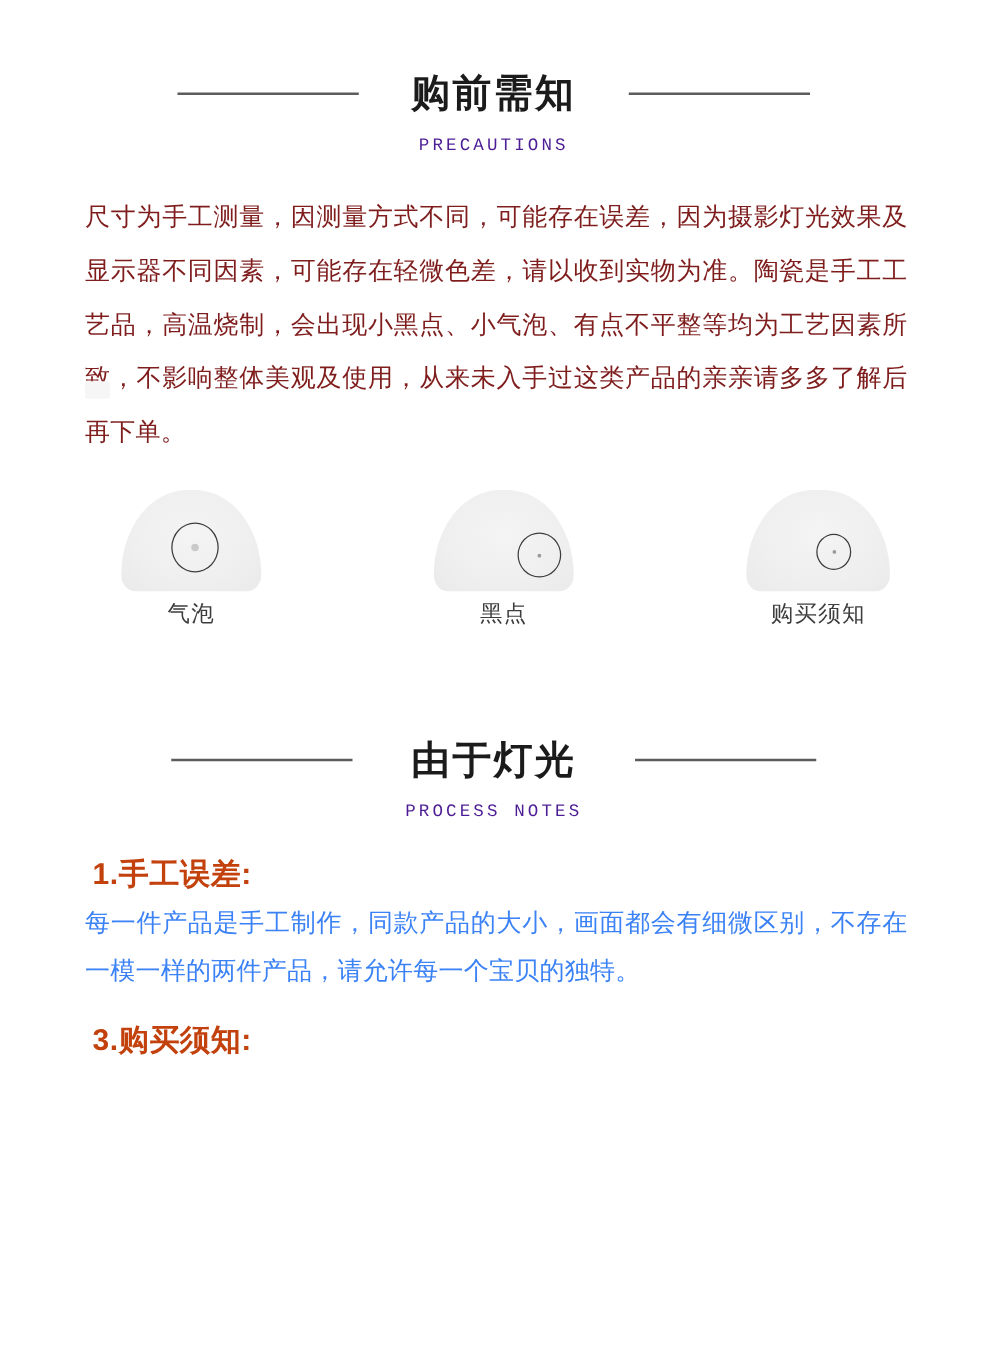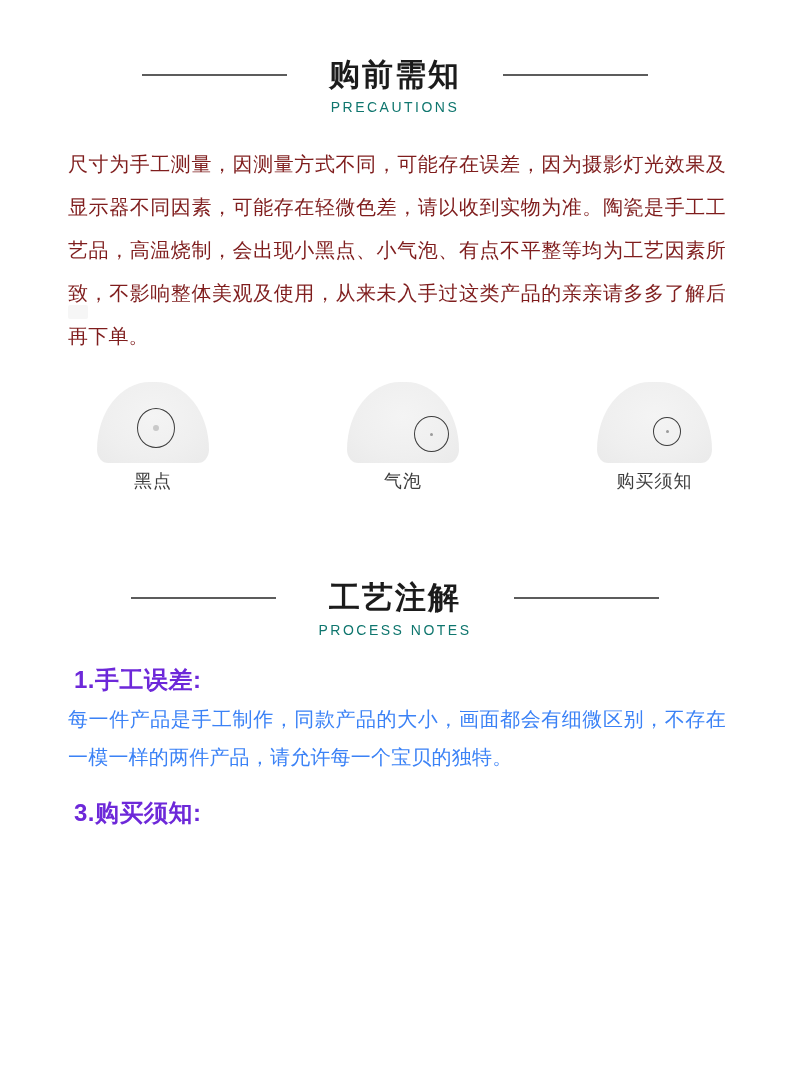--- a/index.html
+++ b/index.html
@@ -16,22 +16,22 @@
   .sec-header { display:flex; justify-content:center; align-items:flex-start; }
   .hline { width:145px; height:2px; background:#5c5c5c; margin-top:17px; }
   .hline.left  { margin-right:42px; }
   .hline.right { margin-left:42px; }
   .hdr-center { text-align:center; }
   .hdr-title {
     margin:0; font-size:31px; line-height:36px; font-weight:700;
     color:#1b1b1b; letter-spacing:2px;
   }
   .hdr-sub {
-    margin-top:6px; font-size:14px; line-height:17px;
-    color:#0f766e; letter-spacing:2.5px; font-weight:400;
+    margin-top:16px; font-size:14px; line-height:17px;
+    color:#4c1d95; letter-spacing:2.5px; font-weight:400;font-family:Liberation Mono, monospace;
   }
   .hdr-precautions { padding-top:57px; }
   .hdr-process { margin-top:86px; }
 
   
   .intro {
     margin:27px 64px 0 68px;
     font-size:20px; line-height:43px; color:#7f1d1d;
     text-align:justify; letter-spacing:0.2px;
   }
@@ -67,21 +67,21 @@
     color:#3d3d3d; letter-spacing:1px;
   }
   .artifact {
     position:absolute; left:68px; top:305px; width:20px; height:14px;
     background:#f6f6f6; border-radius:2px;
   }
 
   
   .note-heading {
     margin:0 64px 0 74px; font-size:24px; line-height:30px;
-    font-weight:700; color:#6d28d9; letter-spacing:0.5px;
+    font-weight:700; color:#c2410c; letter-spacing:0.5px;
   }
   .note-body {
     margin:5px 64px 0 68px; font-size:20px; line-height:38px;
     color:#3b82f6; text-align:justify; letter-spacing:0.2px;
   }
   .note-1 .note-heading { margin-top:26px; }
   .note-2 .note-heading { margin-top:17px; }
   .note-3 .note-heading { margin-top:22px; }
 </style>
 </head>
@@ -103,48 +103,48 @@
   <div class="artifact"></div>
 
   <div class="defects">
 
     <div class="defect">
       <div class="dome">
         <span class="ring">
           <span class="flaw-dot"></span>
         </span>
       </div>
-      <div class="defect-label">黑点</div>
+      <div class="defect-label">气泡</div>
     </div>
 
     <div class="defect">
       <div class="dome">
         <span class="ring">
           <span class="flaw-dot"></span>
         </span>
       </div>
-      <div class="defect-label">气泡</div>
+      <div class="defect-label">黑点</div>
     </div>
 
 
     <div class="defect">
       <div class="dome">
         <span class="ring">
           <span class="flaw-dot"></span>
         </span>
       </div>
       <div class="defect-label">购买须知</div>
     </div>
 
   </div>
 
   <div class="sec-header hdr-process">
     <span class="hline left"></span>
     <div class="hdr-center">
-      <h1 class="hdr-title">工艺注解</h1>
+      <h1 class="hdr-title">由于灯光</h1>
       <div class="hdr-sub">PROCESS NOTES</div>
     </div>
     <span class="hline right"></span>
   </div>
 
   <div class="note note-1">
     <h2 class="note-heading">1.手工误差:</h2>
     <p class="note-body">每一件产品是手工制作，同款产品的大小，画面都会有细微区别，不存在一模一样的两件产品，请允许每一个宝贝的独特。</p>
   </div>
 

